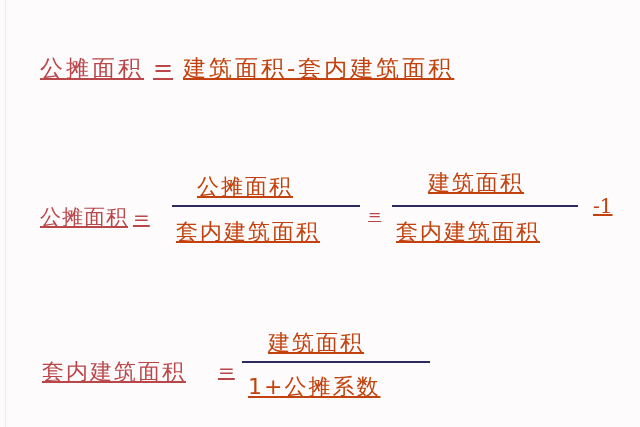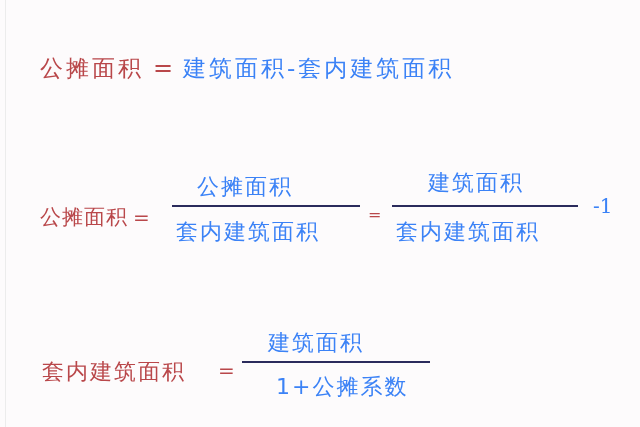--- a/index.html
+++ b/index.html
@@ -1,21 +1,21 @@
 <!DOCTYPE html>
 <html><head>
 <meta charset="utf-8">
 <style>
   html, body { margin:0; padding:0; }
   body { width:640px; height:427px; background:#fdfbfc; position:relative; overflow:hidden;
          font-family:"DejaVu Sans", sans-serif; }
   .edge { position:absolute; left:5px; top:0; width:1px; height:427px; background:#ececec; }
-  .t { position:absolute; white-space:nowrap; line-height:1; }
+  .t { position:absolute; white-space:nowrap; line-height:1;text-decoration:underline; }
   .red { color:#b9474a; }
-  .blue { color:#3b82f6; }
+  .blue { color:#c2410c; }
   .line { position:absolute; height:2px; background:#2b2b5c; }
   .f22 { font-size:22px; letter-spacing:2px; }
   .f23 { font-size:23px; letter-spacing:3px; }
 </style>
 </head>
 <body>
 
 <div class="edge"></div>
 
 <div>
@@ -35,14 +35,14 @@
   <div class="line" style="left:392px; top:205px; width:186px;"></div>
   <span class="t blue f22" style="left:396px; top:221px;">套内建筑面积</span>
   <span class="t blue" style="left:593px; top:196px; font-size:20px; font-family:'DejaVu Serif', serif;">-1</span>
 </div>
 
 <div>
   <span class="t red f22" style="left:42px; top:361px;">套内建筑面积</span>
   <span class="t red" style="left:218px; top:360px; font-size:20px;">=</span>
   <span class="t blue f22" style="left:268px; top:332px;">建筑面积</span>
   <div class="line" style="left:242px; top:361px; width:188px;"></div>
-  <span class="t blue f22" style="left:276px; top:376px;">1+公摊系数</span>
+  <span class="t blue f22" style="left:248px; top:376px;">1+公摊系数</span>
 </div>
 
 </body></html>

